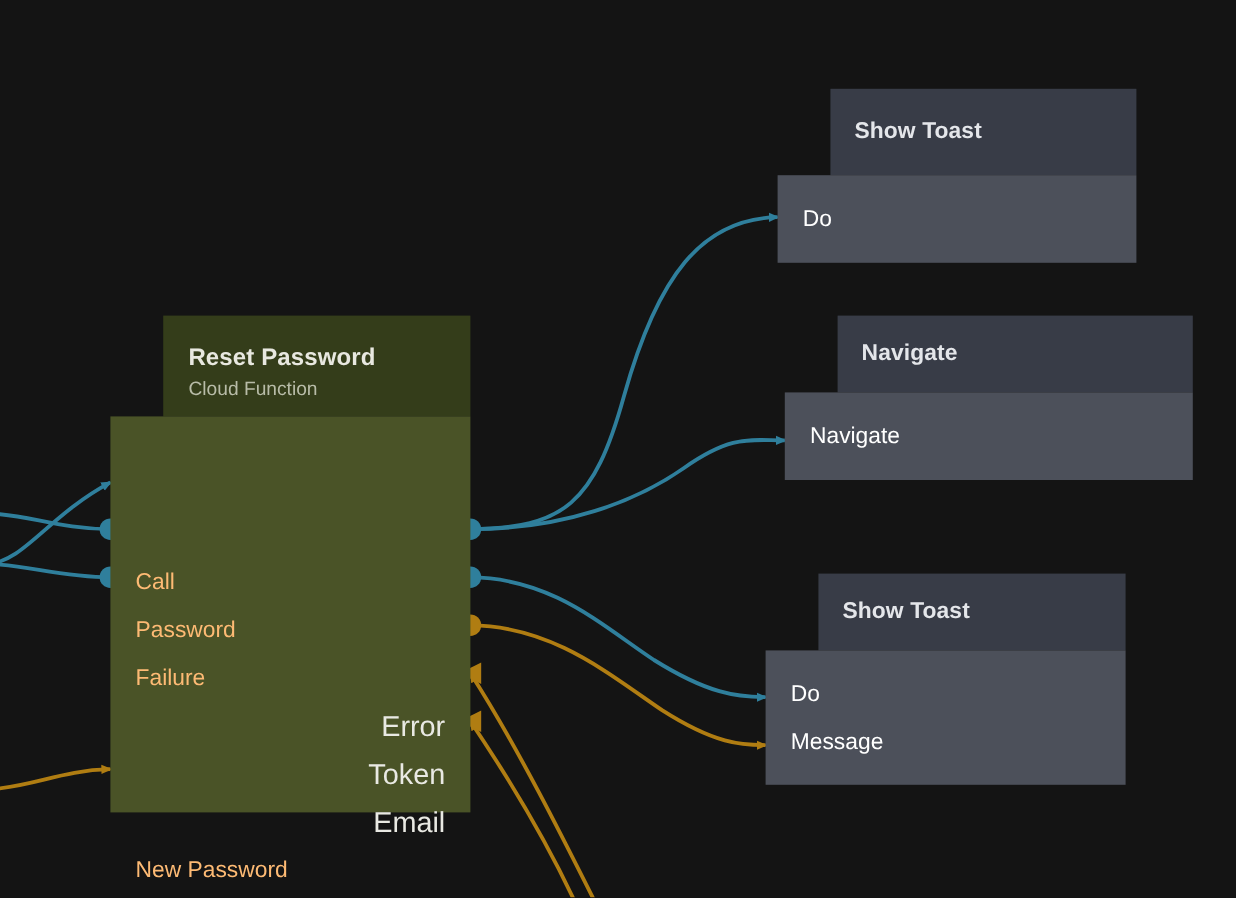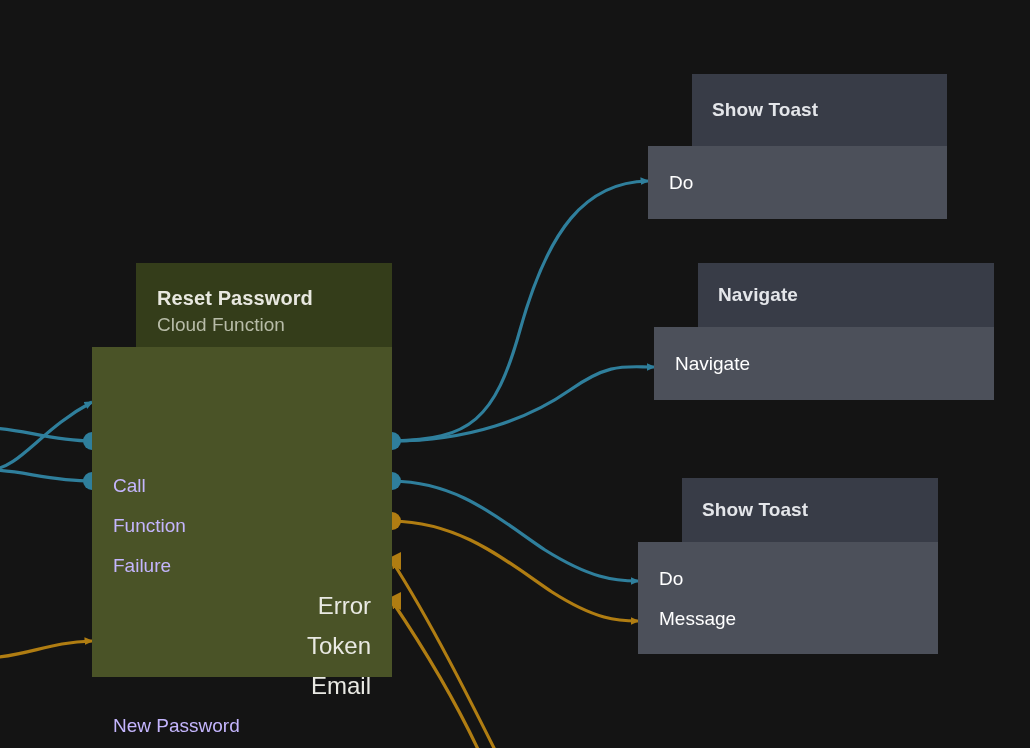--- a/index.html
+++ b/index.html
@@ -48,29 +48,29 @@
   }
   .ttl {
     color: #e8e8e0;
     font-size: 20px;
     font-weight: bold;
     line-height: 22px;
     letter-spacing: 0.1px;
   }
   .sub {
     color: #b8bca8;
-    font-size: 19px;
+    font-size: 16px;
     font-weight: normal;
     line-height: 24px;
     margin-top: 4px;
   }
   .port-label-l {
     position: absolute;
     left: 21px;
-    color: #c4b5fd;
+    color: #fdba74;
     font-size: 19px;
     line-height: 19px;
   }
   .port-label-r {
     position: absolute;
     right: 21px;
     color: #e9e9e3;
     font-size: 24px;
     line-height: 19px;
     text-align: right;
@@ -153,21 +153,21 @@
     </g>
   </svg>
 
   <div class="node node-green">
     <div class="node-header">
       <div class="ttl">Reset Password</div>
       <div class="sub">Cloud Function</div>
     </div>
     <div class="node-body">
       <div class="port-label-l" style="top:129px">Call</div>
-      <div class="port-label-l" style="top:169px">Function</div>
+      <div class="port-label-l" style="top:169px">Password</div>
       <div class="port-label-l" style="top:209px">Failure</div>
       <div class="port-label-l" style="top:369px">New Password</div>
 
       <div class="port-label-r" style="top:249px">Error</div>
       <div class="port-label-r" style="top:289px">Token</div>
       <div class="port-label-r" style="top:329px">Email</div>
     </div>
   </div>
 
   <div class="node node-gray node-toast-1">

